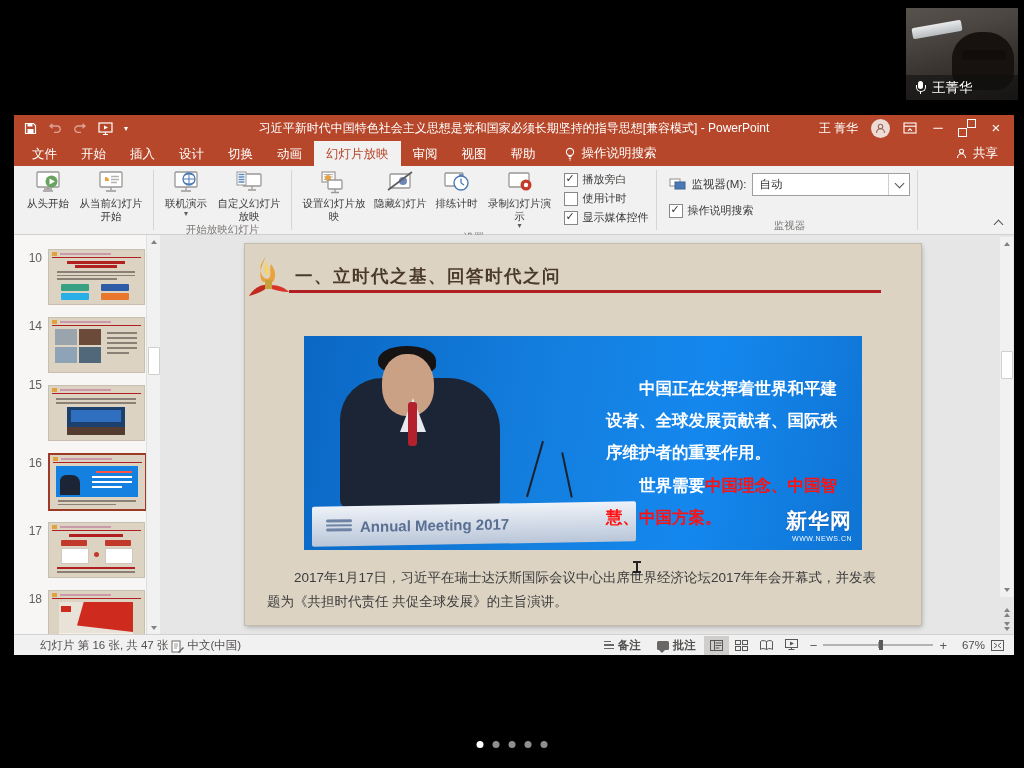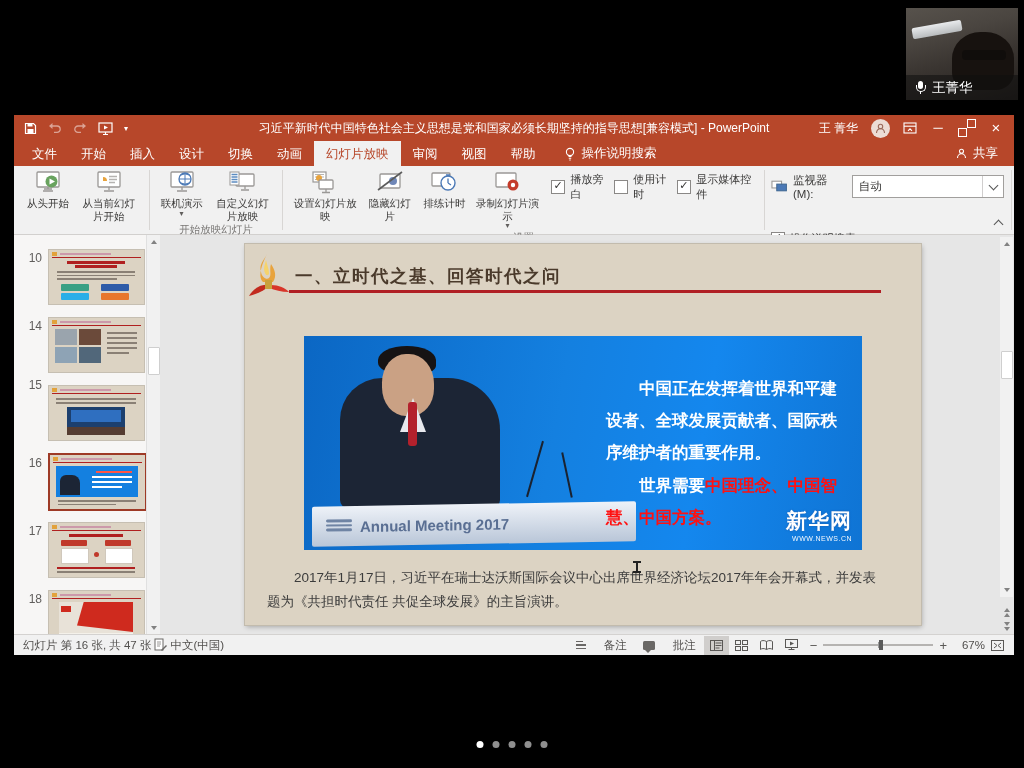--- a/index.html
+++ b/index.html
@@ -46,21 +46,21 @@
   .share{margin-left:auto;display:flex;align-items:center;gap:6px;padding-right:16px;}
 
   .ribbon{position:relative;height:68px;background:#f1f1f1;border-bottom:1px solid #d2d0ce;display:flex;padding-left:4px;}
   .rgroup{display:flex;flex-direction:column;padding:3px 5px 0;}
   .rbuttons{display:flex;flex:1;align-items:flex-start;gap:3px;}
   .rbtn{display:flex;flex-direction:column;align-items:center;min-width:46px;max-width:66px;font-size:10.5px;color:#3b3a39;text-align:center;line-height:1.2;padding:0 2px;}
   .rbtn .ic{height:28px;display:flex;align-items:center;justify-content:center;}
   .glabel{text-align:center;font-size:10.5px;color:#797775;padding:1px 0 2px;}
   .gsep{width:1px;background:#d8d6d4;margin:4px 2px;}
   .caret{color:#605e5c;font-size:8px;line-height:1;}
-  .cbcol{display:flex;flex-direction:row;gap:4px;justify-content:flex-start;padding-top:3px;margin-left:6px;}
+  .cbcol{display:flex;flex-direction:column;gap:4px;justify-content:flex-start;padding-top:3px;margin-left:6px;}
   .cbrow{display:flex;align-items:center;gap:5px;font-size:11px;color:#3b3a39;}
   .cb{width:12px;height:12px;border:1px solid #8a8886;background:#fff;position:relative;flex:none;}
   .cb.on::after{content:"\2713";position:absolute;left:1px;top:-2px;font-size:11px;color:#323130;}
   .monrow{display:flex;align-items:center;gap:6px;font-size:11.5px;color:#3b3a39;padding-top:4px;}
   .combo{width:150px;height:21px;background:#fff;border:1px solid #a19f9d;display:flex;align-items:center;font-size:11.5px;padding-left:6px;color:#323130;}
   .combo .cwrap{margin-left:auto;width:20px;height:100%;display:flex;align-items:center;justify-content:center;border-left:1px solid #d0cece;}
   .chev{width:6px;height:6px;border-right:1.5px solid #555;border-bottom:1.5px solid #555;transform:rotate(45deg);margin-top:-3px;}
   .chev.up{transform:rotate(-135deg);margin-top:3px;}
   .collapse{position:absolute;right:8px;bottom:4px;width:16px;height:14px;display:flex;align-items:center;justify-content:center;}
 
@@ -117,23 +117,23 @@
   .tri{width:0;height:0;border-left:3.5px solid transparent;border-right:3.5px solid transparent;}
   .tri.up{border-bottom:4.5px solid #828282;}
   .tri.dn{border-top:4.5px solid #828282;}
   .sc-thumb{position:absolute;left:1px;width:10px;background:#ffffff;border:1px solid #cfcfcf;border-radius:1px;}
   .vscroll{position:absolute;right:1px;top:2px;width:13px;height:360px;background:#f1f1f1;}
   .navbtns{position:absolute;right:1px;bottom:4px;width:13px;display:flex;flex-direction:column;gap:5px;align-items:center;}
   .dbl{display:flex;flex-direction:column;gap:1px;align-items:center;}
 
   
   .statusbar{position:absolute;left:0;bottom:0;width:100%;height:20px;background:#f1f1f1;border-top:1px solid #d4d2d0;display:flex;align-items:center;font-size:11.5px;color:#514f4d;}
-  .sb-left{display:flex;align-items:flex-start;gap:3px;padding-left:9px;}
+  .sb-left{display:flex;align-items:flex-end;gap:3px;padding-left:26px;}
   .sb-right{margin-left:auto;display:flex;align-items:center;padding-right:4px;}
-  .sb-item{display:flex;align-items:center;gap:18px;padding:0 8px;height:20px;}
+  .sb-item{display:flex;align-items:center;gap:4px;padding:0 8px;height:20px;font-weight:bold;}
   .vbtn{width:25px;height:19px;display:flex;align-items:center;justify-content:center;}
   .vbtn.active{background:#d0cecc;}
   .zoomctl{display:flex;align-items:center;gap:6px;padding:0 6px;}
   .ztrack{position:relative;width:110px;height:2px;background:#b5b3b1;}
   .zthumb{position:absolute;left:56px;top:-4px;width:4px;height:10px;background:#5a5a5a;}
   .ztick{position:absolute;left:50%;top:-2px;width:1px;height:6px;background:#9a9a9a;}
   .zval{width:32px;text-align:right;}
   .notes-ic{display:flex;flex-direction:column;gap:2px;}
   .notes-ic i{width:10px;height:1.5px;background:#6a6866;}
   .notes-ic i:first-child{width:7px;}
@@ -353,21 +353,21 @@
               <span class="cb on"></span>
               <span>显示媒体控件</span>
             </label>
           </div>
         </div>
         <div class="glabel">设置</div>
       </div>
 
       <div class="gsep"></div>
 
-      <div class="rgroup" style="padding-left:4px;gap:24px;">
+      <div class="rgroup" style="padding-left:10px;">
         <div class="monrow">
           <svg width="17" height="13" viewBox="0 0 17 13">
               <rect x="1" y="1" width="10" height="7" fill="#fff" stroke="#9a9896" stroke-width="1.1"></rect>
               <rect x="6" y="4" width="10" height="7" fill="#4b79b6" stroke="#3c648f" stroke-width="1"></rect>
             </svg>
           <span>监视器(M):</span>
           <span class="combo">
             <span>自动</span>
             <span class="cwrap">
                 <span class="chev"></span>

